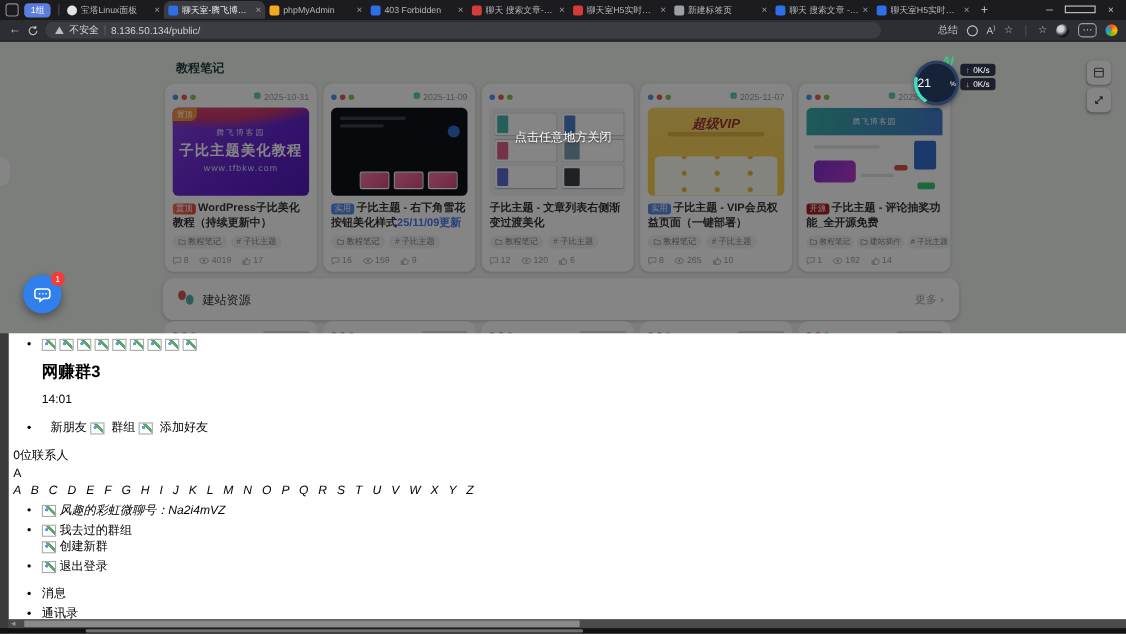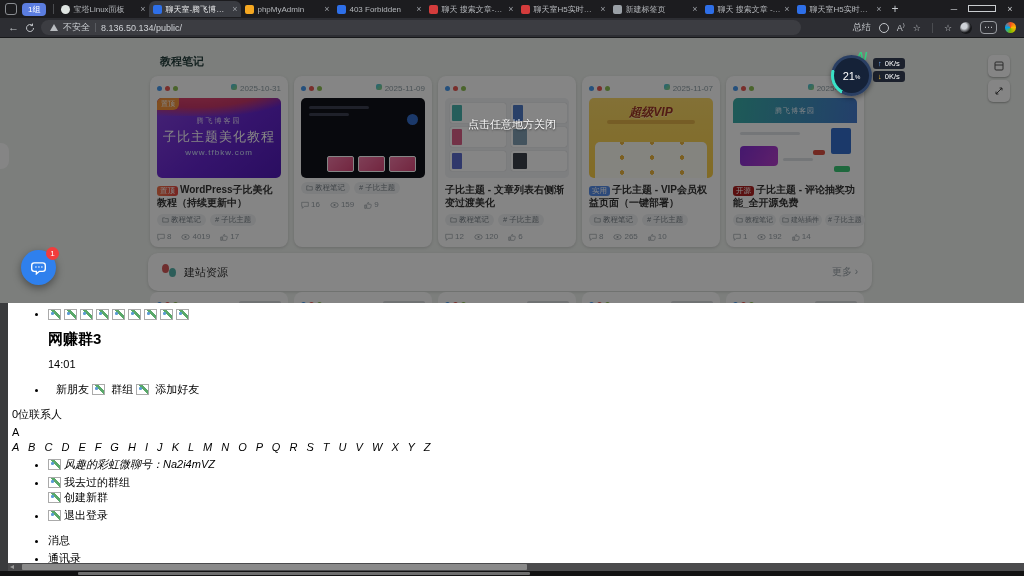--- a/index.html
+++ b/index.html
@@ -61,21 +61,21 @@
   .ctags{display:flex;gap:4px;margin-top:4px}
   .tag{display:flex;align-items:center;gap:2px;background:#f1f3f5;color:#78828a;font-size:7.5px;
     padding:1px 5px;border-radius:8px;white-space:nowrap}
   .cstats{display:flex;gap:10px;margin-top:6px;font-size:8px;color:#9aa4ab;align-items:center}
   .stat{display:flex;gap:2px;align-items:center}
   
   .img1{background:linear-gradient(140deg,#8a3ff0,#6a22e0 55%,#5518c8)}
   .img1 .swoosh{position:absolute;top:-12px;left:-8px;width:150px;height:30px;
     background:radial-gradient(ellipse at 30% 0%,#ff4d6d,#d6336c 50%,transparent 75%)}
   .img1 .l1{position:absolute;top:18px;width:100%;text-align:center;font-size:7px;color:#e6d9ff;letter-spacing:2px}
-  .img1 .l2{position:absolute;top:30px;width:100%;text-align:center;font-size:13px;font-weight:normal;color:#fff;letter-spacing:1px}
+  .img1 .l2{position:absolute;top:30px;width:100%;text-align:center;font-size:13px;font-weight:bold;color:#fff;letter-spacing:1px}
   .img1 .l3{position:absolute;top:50px;width:100%;text-align:center;font-size:8px;color:#cfe3ff;letter-spacing:1px}
   .corner{position:absolute;top:0;left:0;background:#ff9330;color:#fff;font-size:7px;padding:1px 4px;border-radius:0 0 6px 0}
   .img2{background:#101219}
   .img2 .wl{position:absolute;height:3px;background:#3b3f52;border-radius:2px}
   .img2 .thumb{position:absolute;bottom:6px;width:27px;height:16px;border:1px solid #fff;border-radius:2px;
     background:linear-gradient(135deg,#ff77a9,#e8447c)}
   .img2 .bb{position:absolute;right:7px;top:16px;width:11px;height:11px;border-radius:50%;background:#2f6fd6}
   .img3{background:#f2f4f7}
   .img3 .mini{position:absolute;background:#fff;border-radius:2px;box-shadow:0 0 1px rgba(0,0,0,.25)}
   .img3 .mt{position:absolute;border-radius:1px}
@@ -112,35 +112,35 @@
   .dialog{position:absolute;left:405px;top:0px;width:214px;background:#fff;z-index:30;
     border-radius:4px 4px 10px 10px;box-shadow:0 3px 10px rgba(0,0,0,.35);padding:7px 10px 9px;text-align:center}
   .dialog p{color:#e23c3c;font-size:9.5px;font-weight:bold;line-height:1.55}
   .dialog p+p{margin-top:9px}
   .tip{position:absolute;left:405px;top:79px;width:214px;text-align:center;z-index:31;color:#fff;font-size:11px;
     text-shadow:0 1px 2px rgba(0,0,0,.65)}
   .ai-label{position:absolute;left:856px;top:12px;z-index:32;color:#35d07f;font-size:11px;font-weight:bold;font-style:italic}
   .gauge{position:absolute;left:831px;top:17px;width:41px;height:41px;border-radius:50%;z-index:32;
     background:conic-gradient(from 210deg,#38e1c6 0 21%,#2a3f63 21% 100%);box-shadow:0 2px 5px rgba(0,0,0,.4)}
   .gauge .inner{position:absolute;inset:3px;border-radius:50%;background:#152238;display:flex;
-    align-items:center;justify-content:center;color:#fff;font-size:11px}
+    align-items:center;justify-content:space-between;color:#fff;font-size:11px}
   .gauge .unit{font-size:6px;margin-top:3px}
   .speeds{position:absolute;left:873px;top:20px;z-index:31;display:flex;flex-direction:column;gap:2px}
   .speed{background:rgba(10,15,30,.85);border-radius:3px;padding:1px 5px;font-size:7.5px;color:#fff;
     display:flex;gap:3px;align-items:center}
   .up-ar{color:#7ab5ff}.dn-ar{color:#ffc83d}
   .chatbtn{position:absolute;left:21px;top:212px;width:35px;height:35px;border-radius:50%;background:#2f80ed;
     z-index:33;box-shadow:0 3px 8px rgba(0,0,0,.4);display:flex;align-items:center;justify-content:center}
   .chatbadge{position:absolute;right:-3px;top:-3px;width:13px;height:13px;border-radius:50%;background:#f23c3c;
     color:#fff;font-size:8px;display:flex;align-items:center;justify-content:center}
   
   .leftstrip{position:absolute;left:0;top:265px;width:8px;height:273px;background:#3a3b3d;z-index:20}
   .chatframe{position:absolute;left:8px;top:265px;width:1016px;height:260px;background:#fff;z-index:20;
     color:#000;font-size:11px;overflow:hidden}
-  .chatframe ul{margin:4px 0 0 0;padding-left:40px}
+  .chatframe ul{margin:4px 0 0 0;padding-left:30px}
   .chatframe li{margin:3px 0}
   .bimg{display:inline-block;width:13px;height:11px;border:1px solid #aaa;background-color:#fff;
     background-image:radial-gradient(circle at 3.5px 3.5px,#5b9bd5 1.3px,transparent 1.7px),
     linear-gradient(45deg,transparent 54%,#59a869 55%,#59a869 72%,transparent 73%);
     vertical-align:middle;margin-right:3px}
   .gname{font-size:15px;font-weight:bold;margin:10px 0 0}
   .gtime{margin-top:9px}
   .navline{padding-left:8px;margin-top:12px!important}
   .flush{margin:4px 0 0 4px}
   .alpha{font-style:italic;letter-spacing:3px;margin:3px 0 0 4px}
@@ -314,20 +314,21 @@
             </span>
           </div>
         <div class="cimg img2">
           <div class="wl" style="left:8px;top:8px;width:60px"></div>
           <div class="wl" style="left:8px;top:15px;width:40px"></div>
           <div class="bb"></div>
           <div class="thumb" style="left:26px"></div>
           <div class="thumb" style="left:57px"></div>
           <div class="thumb" style="left:88px"></div>
         </div>
+        <div class="ctitle"><span class="badge b-blue">实用</span><span>子比主题 - 右下角雪花按钮美化样式</span><span class="upd">25/11/09更新</span></div>
         <div class="ctags">
           <span class="tag">
               <svg width="7" height="6" viewBox="0 0 10 8">
                 <path d="M1 1h3l1 1h4v5H1z" fill="none" stroke="#8a949a"></path>
               </svg>
               <span>教程笔记</span>
             </span>
           <span class="tag">
               <span># 子比主题</span>
             </span>

